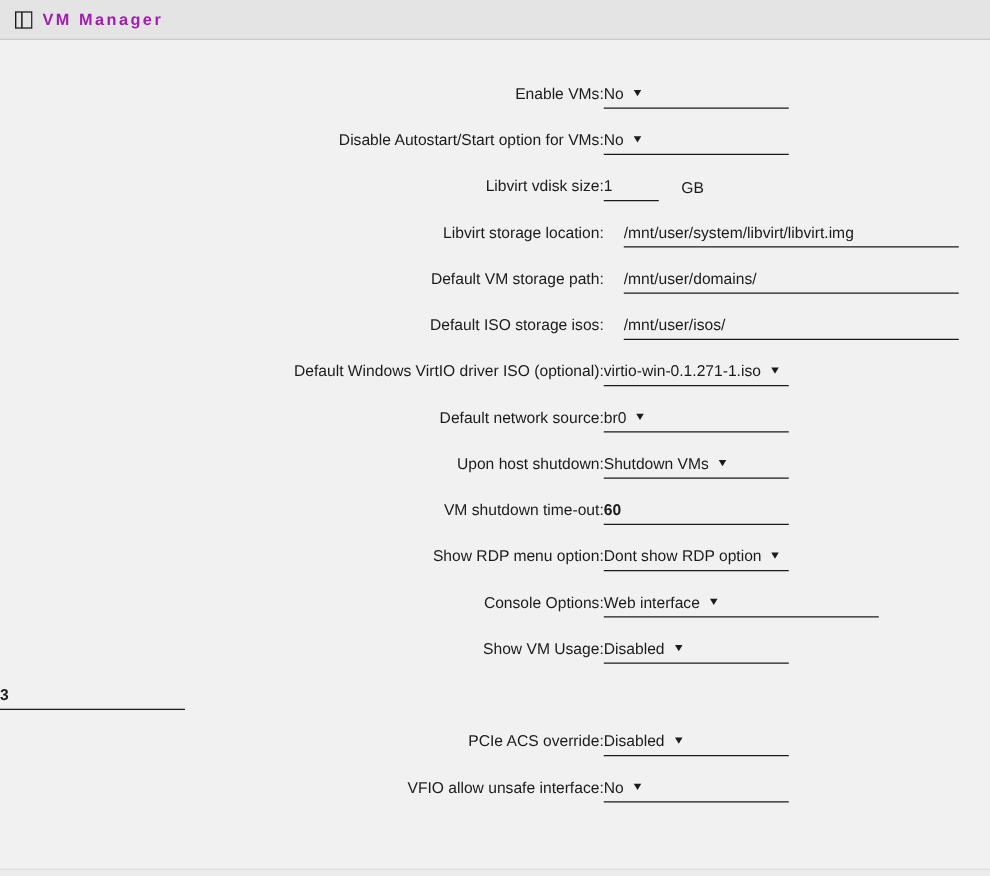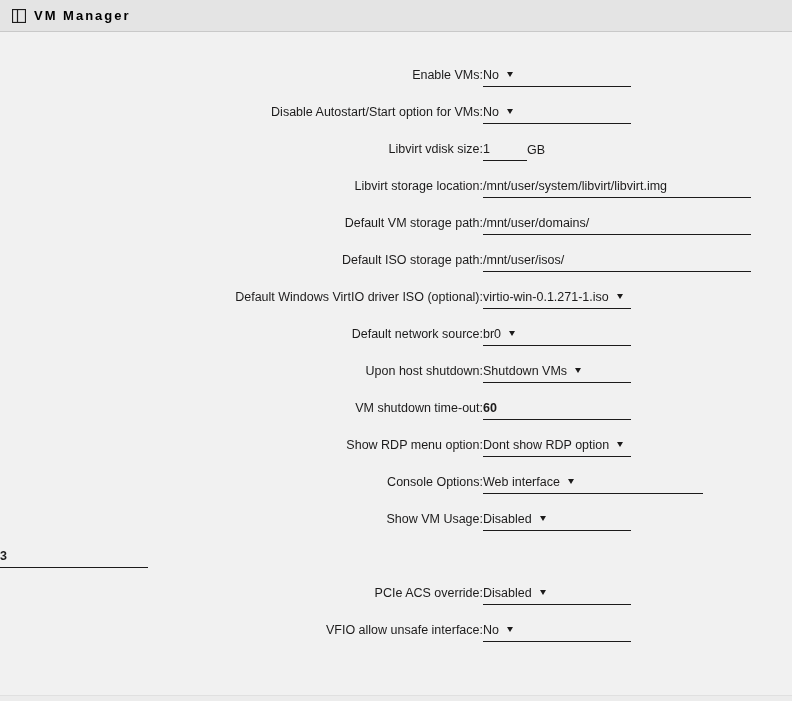--- a/index.html
+++ b/index.html
@@ -9,21 +9,21 @@
     font-family:"Liberation Sans","DejaVu Sans",sans-serif;
     font-size:12.5px;
   }
   
   .titlebar {
     height:32px; background:#e4e4e4; border-bottom:1px solid #c9c9c9;
     display:flex; align-items:center; padding-left:12px; gap:8px;
     box-sizing:border-box;
   }
   .titlebar .title {
-    font-size:13px; font-weight:bold; letter-spacing:2px; color:#000000;
+    font-size:13px; font-weight:bold; letter-spacing:2px; color:#a21caf;
   }
   .titlebar svg { display:block; }
 
   
   .form { margin-top:18px; }
   .row {
     display:grid; grid-template-columns:483px 1fr; 
     height:37px;
   }
   .lbl { align-self:end; text-align:right; padding-bottom:5px; white-space:nowrap; }
@@ -42,22 +42,22 @@
     border-top:5px solid #1c1b1b; margin:0 3px 1px 8px;
   }
   .inp {
     background:transparent; border:none; outline:none;
     border-bottom:1px solid #1c1b1b; border-radius:0;
     font-family:inherit; font-size:inherit; color:#1c1b1b;
     padding:0 0 4px 0; margin:0;
   }
   .inp.small  { width:44px; }
   .inp.medium { width:148px;font-weight:bold; }
-  .inp.long   { width:268px; }
-  .unit { margin-left:0; padding-bottom:4px; }
+  .inp.long   { width:268px;margin-left:16px; }
+  .unit { margin-left:18px; padding-bottom:4px; }
 
   
   .footer { margin:21px 0 0 508px; display:flex; gap:12px; }
   .btn {
     height:27px; padding:0 13px; border-radius:3px;
     font-family:inherit; font-size:11px; font-weight:bold; letter-spacing:3px;
     display:inline-flex; align-items:center; cursor:pointer;margin-top:40px;
   }
   .btn-apply {
     color:#b3b0b0; border:1px solid #b3b0b0; background:#f4f4f4;
@@ -127,21 +127,21 @@
     <div class="lbl">Libvirt storage location:</div>
     <div class="ctl"><input type="text" class="inp long" value="/mnt/user/system/libvirt/libvirt.img" style=""></div>
   </div>
 
   <div class="row">
     <div class="lbl">Default VM storage path:</div>
     <div class="ctl"><input type="text" class="inp long" value="/mnt/user/domains/" style=""></div>
   </div>
 
   <div class="row">
-    <div class="lbl">Default ISO storage path:</div>
+    <div class="lbl">Default ISO storage isos:</div>
     <div class="ctl"><input type="text" class="inp long" value="/mnt/user/isos/" style=""></div>
   </div>
 
   <div class="row">
     <div class="lbl">Default Windows VirtIO driver ISO (optional):</div>
     <div class="ctl">
         <div class="sel">
           <span>virtio-win-0.1.271-1.iso</span>
           <span class="caret"></span>
         </div>

